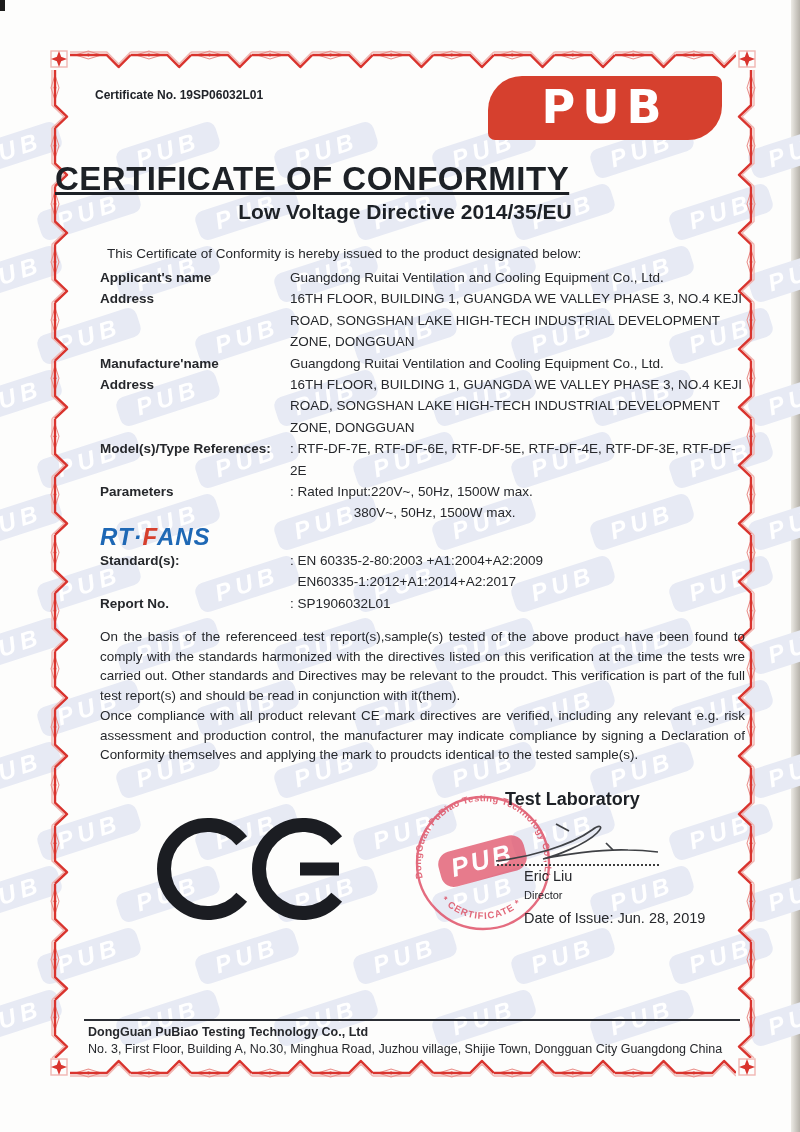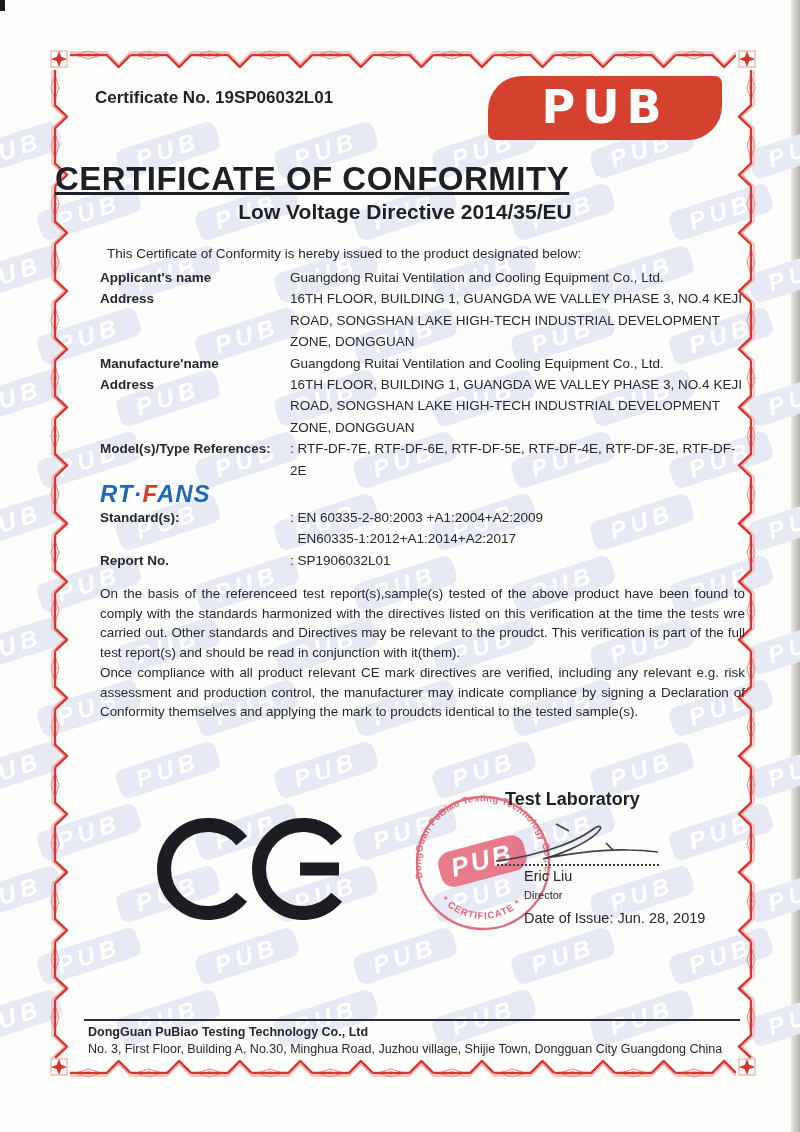--- a/index.html
+++ b/index.html
@@ -11,21 +11,21 @@
   .scan-corner{position:absolute;left:0;top:0;width:5px;height:11px;background:#1c1c1c;}
   
   .watermark-layer{position:absolute;inset:0;z-index:1;}
   .wm{position:absolute;width:104px;height:30px;background:#e7eaf4;border-radius:9px;
       transform:rotate(-18deg);color:#ffffff;font-weight:bold;font-style:italic;
       font-size:24px;letter-spacing:5px;text-align:center;line-height:30px;}
   
   .border-layer{position:absolute;inset:0;z-index:2;}
   .border-layer svg{position:absolute;}
   
-  .cert-no{position:absolute;z-index:3;left:95px;top:88px;font-size:17px;font-weight:bold;color:#202329;}
+  .cert-no{position:absolute;z-index:3;left:95px;top:88px;font-size:12px;font-weight:bold;color:#202329;}
   .pub-logo{position:absolute;z-index:3;left:488px;top:76px;width:234px;height:64px;
       background:#d6402e;border-radius:34px 7px 34px 7px;text-align:center;}
   .pub-logo span{color:#ffffff;font-size:46px;font-weight:bold;letter-spacing:7px;
       line-height:62px;font-family:"DejaVu Sans",sans-serif;}
   .title{position:absolute;z-index:3;left:55px;top:160px;width:700px;
       font-size:33px;font-weight:bold;color:#1d2126;letter-spacing:0.5px;text-decoration:underline;}
   .subtitle{position:absolute;z-index:3;left:55px;top:200px;width:700px;text-align:center;
       font-size:21px;font-weight:bold;color:#1d2126;}
   .content{position:absolute;z-index:3;left:88px;top:246px;width:645px;font-size:13.5px;margin-left:12px;}
   .intro{padding-left:7px;margin-bottom:6px;}
@@ -264,20 +264,25 @@
         <div class="field-row">
           <div class="field-label">Address</div>
           <div class="field-value">16TH FLOOR, BUILDING 1, GUANGDA WE VALLEY PHASE 3, NO.4 KEJI
 ROAD, SONGSHAN LAKE HIGH-TECH INDUSTRIAL DEVELOPMENT
 ZONE, DONGGUAN</div>
         </div>
         <div class="field-row">
           <div class="field-label">Model(s)/Type References:</div>
           <div class="field-value">: RTF-DF-7E, RTF-DF-6E, RTF-DF-5E, RTF-DF-4E, RTF-DF-3E, RTF-DF-2E</div>
         </div>
+        <div class="field-row">
+          <div class="field-label">Parameters</div>
+          <div class="field-value">: Rated Input:220V~, 50Hz, 1500W max.
+                 380V~, 50Hz, 1500W max.</div>
+        </div>
       </div>
     <div class="field-row trademark-row">
       <div class="field-value brand"><span class="b-blue">RT·</span><span class="b-red">F</span><span class="b-blue">ANS</span></div>
     </div>
     <div>
         <div class="field-row">
           <div class="field-label">Standard(s):</div>
           <div class="field-value">: EN 60335-2-80:2003 +A1:2004+A2:2009
   EN60335-1:2012+A1:2014+A2:2017</div>
         </div>

